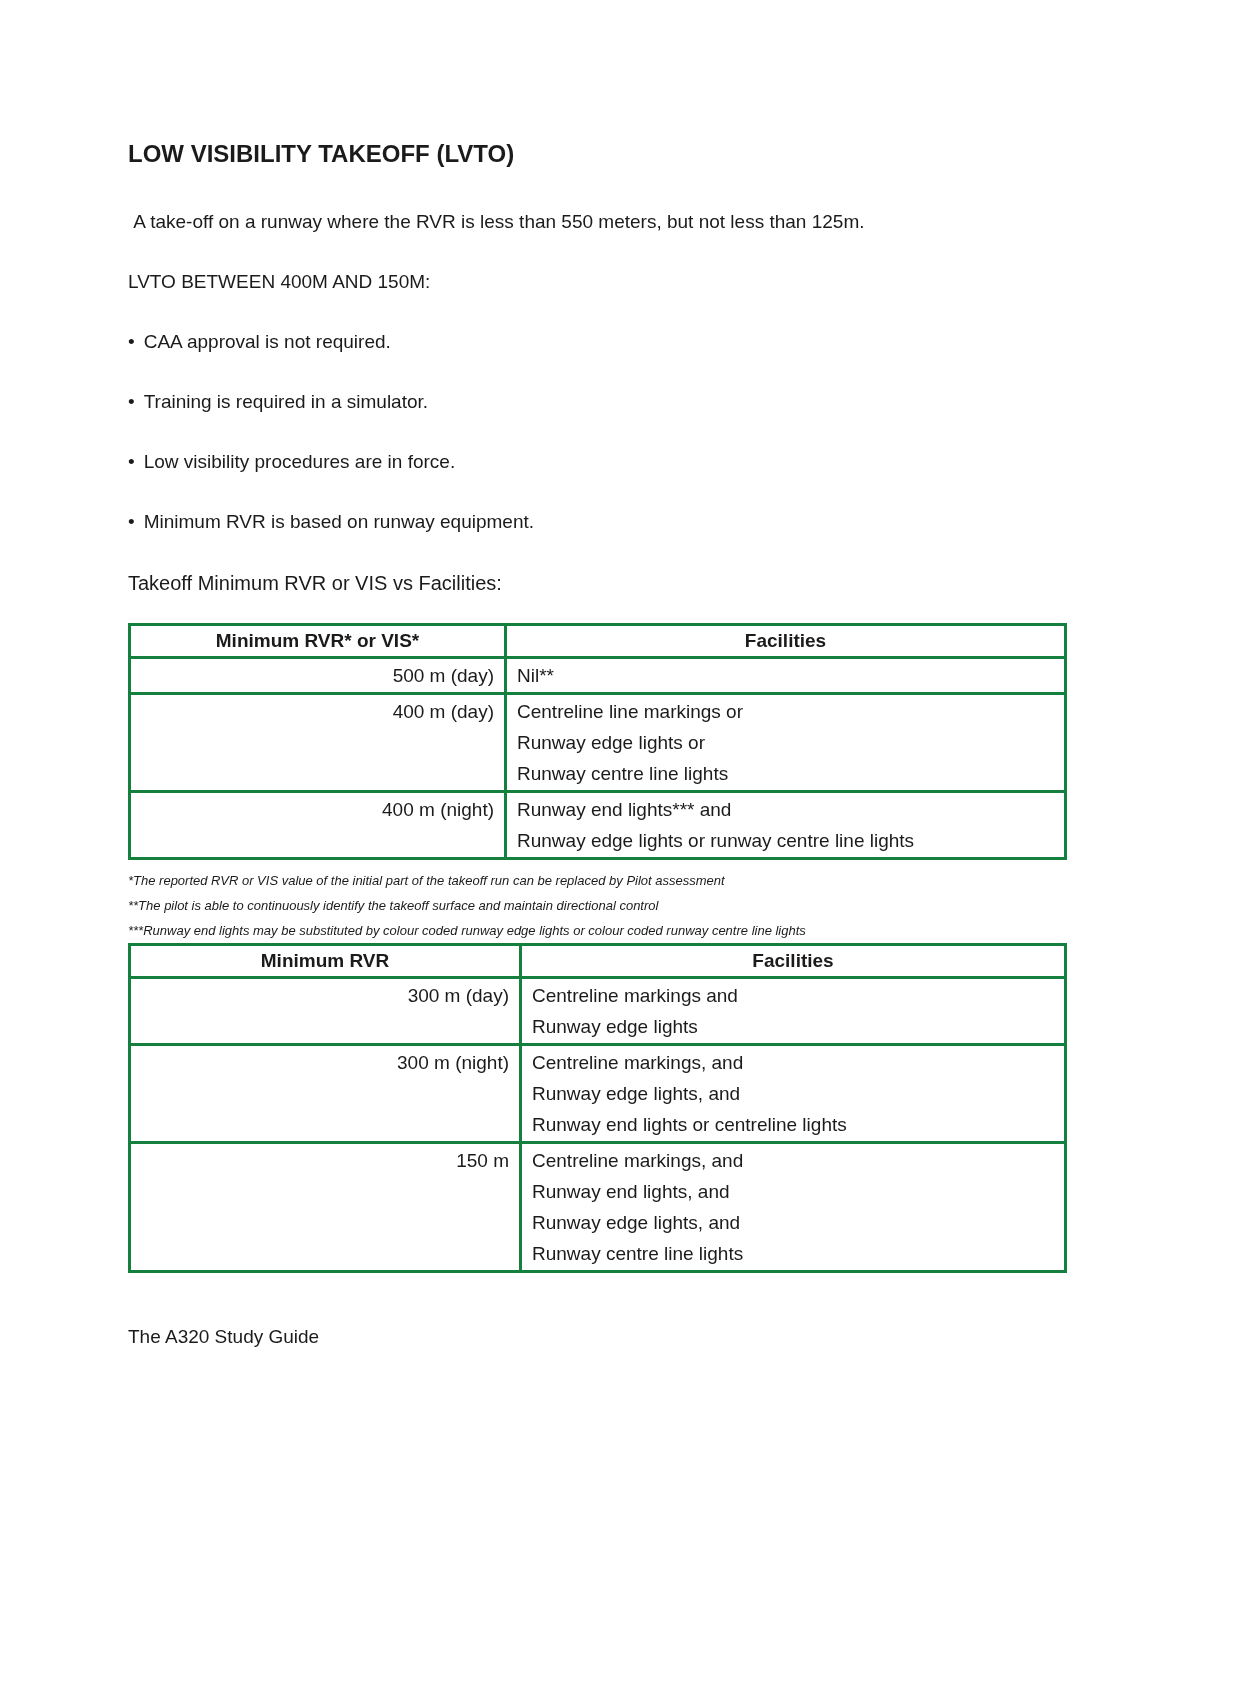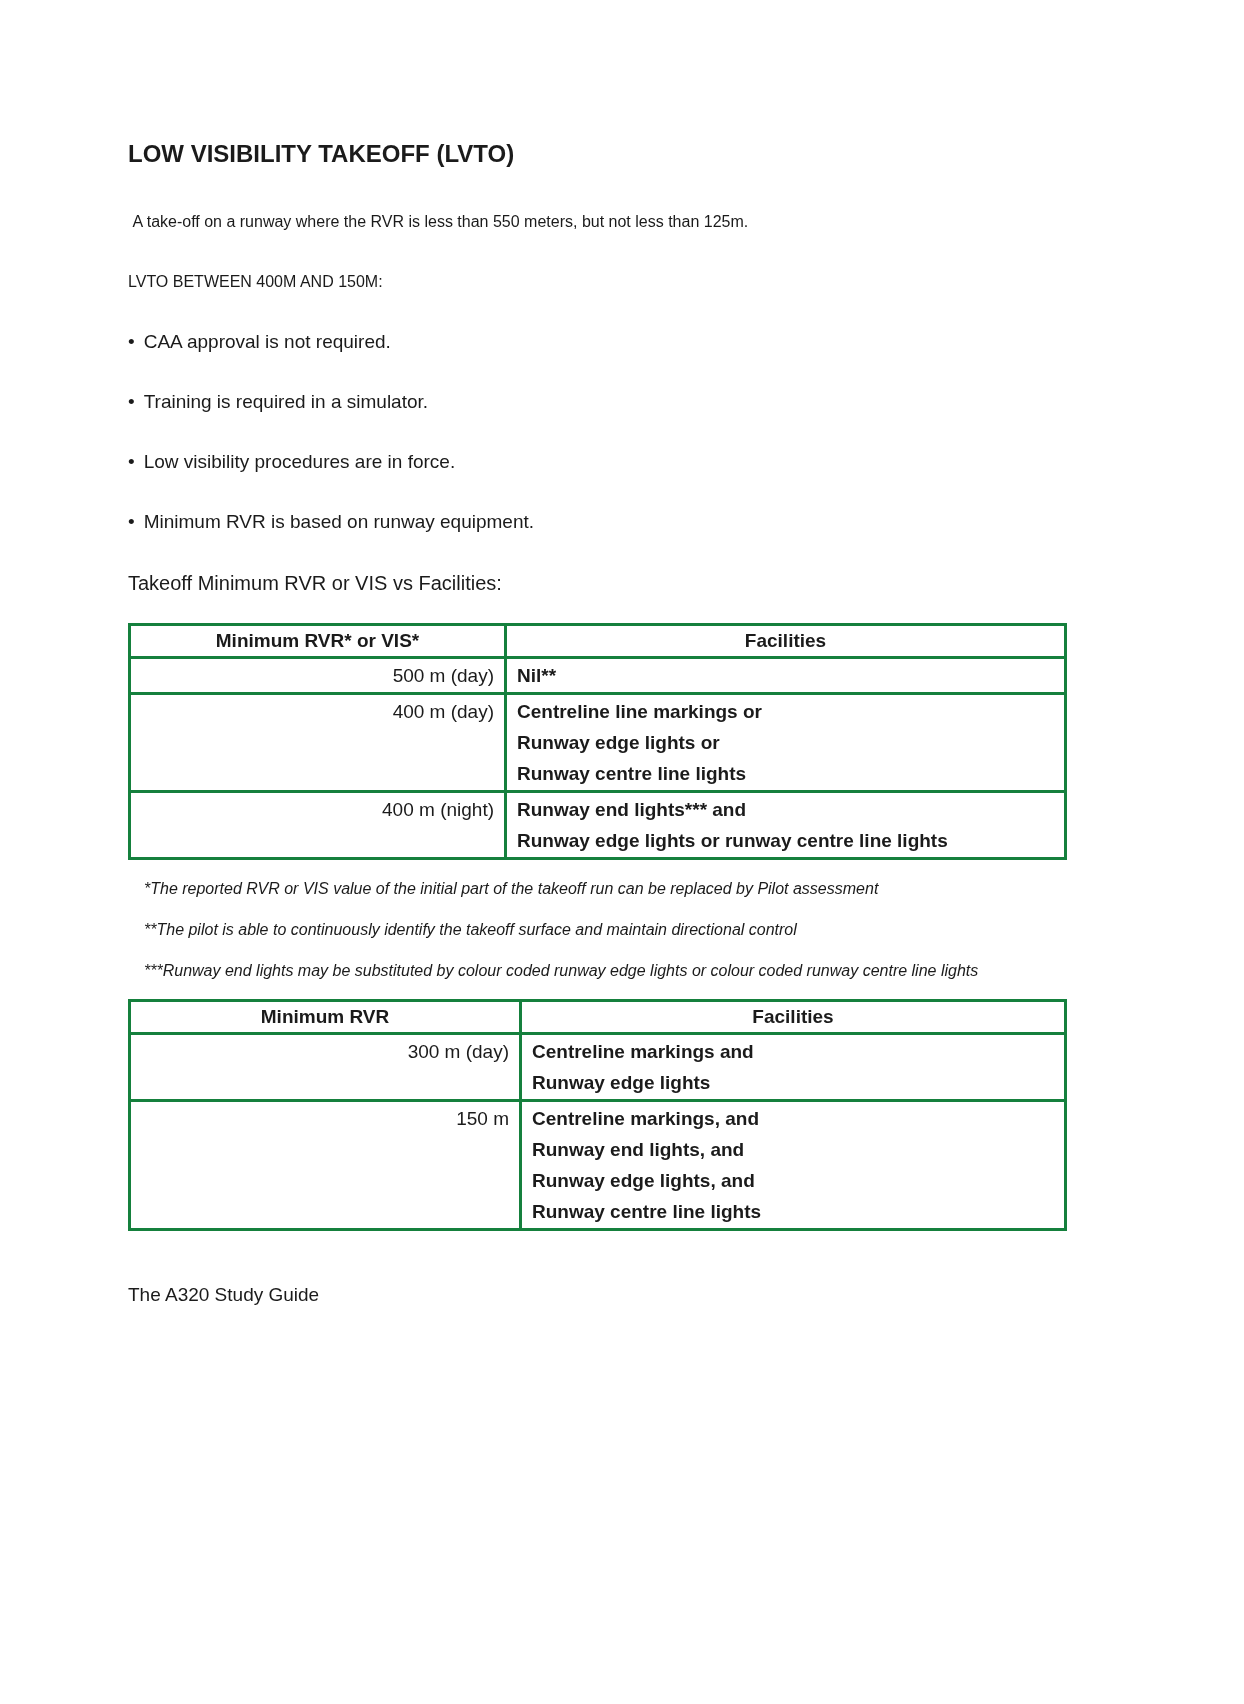--- a/index.html
+++ b/index.html
@@ -15,21 +15,21 @@
     overflow: hidden;
   }
   .content { width: 939px; }
   .doc-title {
     font-size: 24px;
     font-weight: bold;
     line-height: 28px;
     margin: 0 0 42px 0;
   }
   .para {
-    font-size: 16px;
+    font-size: 19px;
     line-height: 24px;
     margin: 0 0 36px 0;
     white-space: pre-wrap;
   }
   .bullet {
     display: flex;
     font-size: 19px;
     line-height: 24px;
     margin: 0 0 36px 0;
   }
@@ -51,27 +51,27 @@
     padding: 1px 10px;
     vertical-align: top;
   }
   table.minima th {
     font-weight: bold;
     text-align: center;
     line-height: 28px;
   }
   table.minima td { line-height: 31px; }
   td.rvr-cell { text-align: right; }
-  .fac-line { white-space: nowrap; font-weight: bold; }
+  .fac-line { white-space: nowrap; }
   .footnotes { margin-top: 8px; }
   .footnote {
-    font-size: 16px;
+    font-size: 13px;
     font-style: italic;
     line-height: 25px;
-    margin: 16px;
+    margin: 0;
     max-width: 868px;
   }
   .doc-footer {
     font-size: 19px;
     line-height: 24px;
     margin-top: 52px;
   }
 </style>
 </head>
 <body>
@@ -159,20 +159,28 @@
       </thead>
       <tbody>
         <tr>
           <td class="rvr-cell">300 m (day)</td>
           <td>
             <div class="fac-line">Centreline markings and</div>
             <div class="fac-line">Runway edge lights</div>
           </td>
         </tr>
         <tr>
+          <td class="rvr-cell">300 m (night)</td>
+          <td>
+            <div class="fac-line">Centreline markings, and</div>
+            <div class="fac-line">Runway edge lights, and</div>
+            <div class="fac-line">Runway end lights or centreline lights</div>
+          </td>
+        </tr>
+        <tr>
           <td class="rvr-cell">150 m</td>
           <td>
             <div class="fac-line">Centreline markings, and</div>
             <div class="fac-line">Runway end lights, and</div>
             <div class="fac-line">Runway edge lights, and</div>
             <div class="fac-line">Runway centre line lights</div>
           </td>
         </tr>
       </tbody>
     </table>

